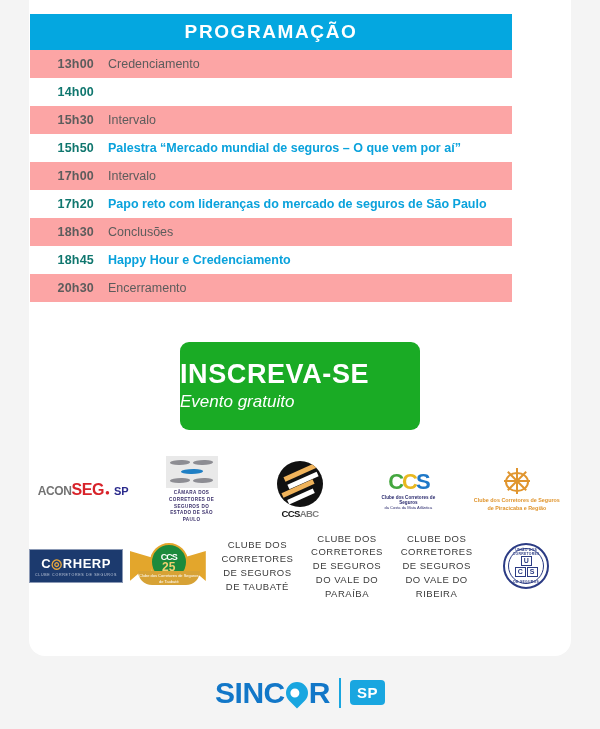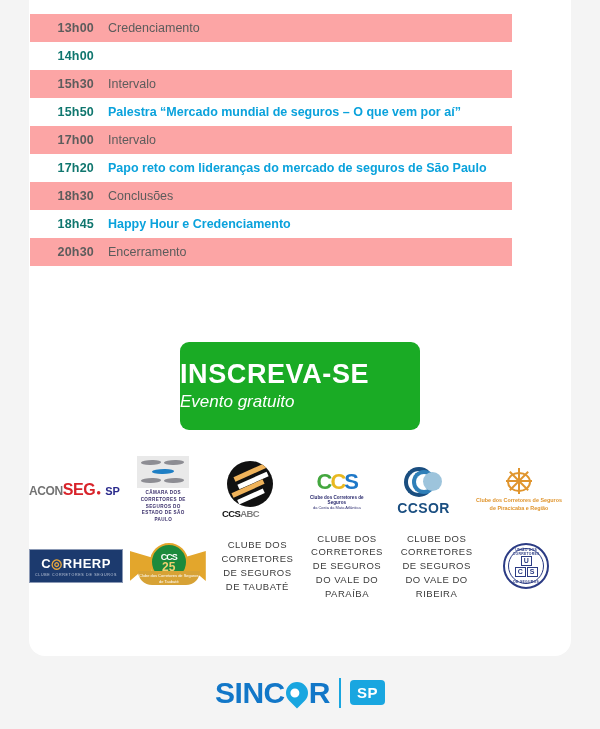--- a/index.html
+++ b/index.html
@@ -118,21 +118,21 @@
   .l-camara .wav i:nth-child(2){ left:27px; top:4px; }
   .l-camara .wav i:nth-child(3){ left:4px;  top:22px; }
   .l-camara .wav i:nth-child(4){ left:27px; top:22px; }
   .l-camara .wav i.b { background:#1f7fc4; left:15px; top:13px; width:22px; }
   .l-camara .tx {
     font-size:4.6px; line-height:1.45; color:#3a2f6b; font-weight:bold;
     letter-spacing:.4px;
   }
 
   
-  .l-ccsabc { position:relative; width:56px; }
+  .l-ccsabc { position:relative; width:56px; text-align:center; }
   .l-ccsabc .disc {
     width:46px; height:46px; border-radius:50%; background:#111;
     margin:0 auto; position:relative; overflow:hidden;
   }
   .l-ccsabc .disc span {
     position:absolute; display:block; height:5px; background:#f0b35a;
     transform:rotate(-24deg);
   }
   .l-ccsabc .disc span:nth-child(1){ left:6px;  top:9px;  width:34px; }
   .l-ccsabc .disc span:nth-child(2){ left:10px; top:17px; width:32px; background:#fff; }
@@ -265,20 +265,21 @@
   }
 </style>
 </head>
 <body>
 
 <div class="page">
 
   <div class="card"></div>
 
   <div class="sched">
+    <div class="sched-header">PROGRAMAÇÃO</div>
 
     <div class="row alt normal">
       <span class="time">13h00</span>
       <span class="title">Credenciamento</span>
     </div>
     <div class="row hi">
       <span class="time">14h00</span>
     </div>
     <div class="row alt normal">
       <span class="time">15h30</span>
@@ -361,30 +362,20 @@
       <div class="sp-cell">
         <div class="l-ccsmata">
           <div class="lg">
             <span class="g1">C</span><span class="g2">C</span><span class="g3">S</span>
           </div>
           <div class="t1">Clube dos Corretores de Seguros</div>
           <div class="t2">da Costa da Mata Atlântica</div>
         </div>
       </div>
 
-      <div class="sp-cell">
-        <div class="l-ccsor">
-          <div class="mk">
-            <i class="r1"></i>
-              <i class="r2"></i>
-              <i class="r3"></i>
-          </div>
-          <div class="tt">CCSOR</div>
-        </div>
-      </div>
 
       <div class="sp-cell">
         <div class="l-pira">
           <div class="wheel">
             <span class="rim"></span>
               <b></b>
               <b></b>
               <b></b>
               <b></b>
           </div>

